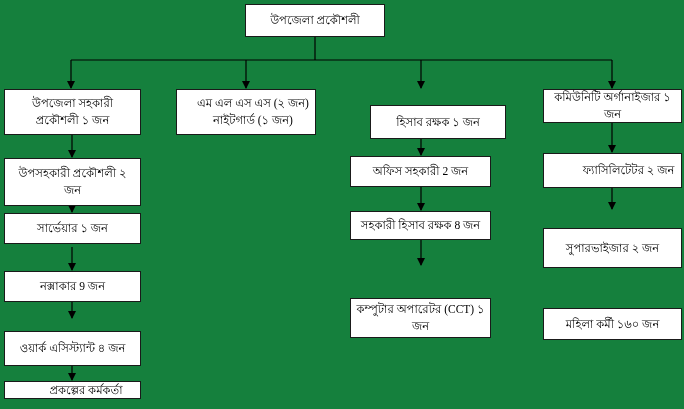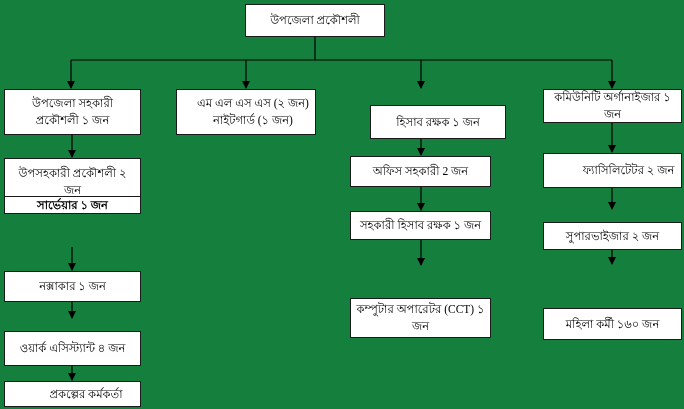--- a/index.html
+++ b/index.html
@@ -89,31 +89,31 @@
       <polygon points="608,145 616,145 612,153"></polygon>
       <polygon points="608,202 616,202 612,210"></polygon>
       <polygon points="608,257 616,257 612,265"></polygon>
     </g>
   </svg>
 
   <div class="node" style="left:245px; top:4px; width:140px; height:33px;">উপজেলা প্রকৌশলী</div>
 
   <div class="node" style="left:4px; top:89px; width:137px; height:46px;">উপজেলা সহকারী প্রকৌশলী ১ জন</div>
   <div class="node" style="left:4px; top:158px; width:137px; height:48px;">উপসহকারী প্রকৌশলী ২ জন</div>
-  <div class="node" style="left:4px; top:196px; width:137px; height:18px;font-weight:bold;">সার্ভেয়ার ১ জন</div>
-  <div class="node" style="left:4px; top:271px; width:137px; height:31px;">নক্সাকার ১ জন</div>
+  <div class="node" style="left:4px; top:213px; width:137px; height:31px;">সার্ভেয়ার ১ জন</div>
+  <div class="node" style="left:4px; top:271px; width:137px; height:31px;">নক্সাকার 9 জন</div>
   <div class="node" style="left:4px; top:331px; width:137px; height:35px;">ওয়ার্ক এসিস্ট্যান্ট ৪ জন</div>
-  <div class="node" style="left:4px; top:381px; width:137px; height:26px;padding-left:31px;">প্রকল্পের কর্মকর্তা</div>
+  <div class="node" style="left:4px; top:381px; width:137px; height:18px;padding-left:31px;">প্রকল্পের কর্মকর্তা</div>
 
   <div class="node" style="left:176px; top:89px; width:140px; height:46px;padding-left:18px;">এম এল এস এস (২ জন)
 নাইটগার্ড (১ জন)</div>
 
   <div class="node" style="left:370px; top:89px; width:136px; height:34px;margin-top:16px;">হিসাব রক্ষক ১ জন</div>
   <div class="node" style="left:350px; top:156px; width:141px; height:31px;">অফিস সহকারী 2 জন</div>
-  <div class="node" style="left:350px; top:211px; width:141px; height:29px;">সহকারী হিসাব রক্ষক ১ জন</div>
+  <div class="node" style="left:350px; top:211px; width:141px; height:29px;">সহকারী হিসাব রক্ষক 8 জন</div>
   <div class="node" style="left:350px; top:266px; width:141px; height:40px;margin-top:32px;">কম্পুটার অপারেটর (CCT) ১ জন</div>
 
   <div class="node" style="left:543px; top:89px; width:139px; height:34px;">কমিউনিটি অর্গানাইজার ১ জন</div>
   <div class="node" style="left:543px; top:153px; width:139px; height:35px;padding-left:36px;">ফ্যাসিলিটেটর ২ জন</div>
-  <div class="node" style="left:543px; top:222px; width:139px; height:28px;">সুপারভাইজার ২ জন</div>
+  <div class="node" style="left:543px; top:228px; width:139px; height:40px;">সুপারভাইজার ২ জন</div>
   <div class="node" style="left:543px; top:265px; width:139px; height:32px;margin-top:43px;">মহিলা কর্মী ১৬০ জন</div>
 
 </div>
 
 </body></html>

